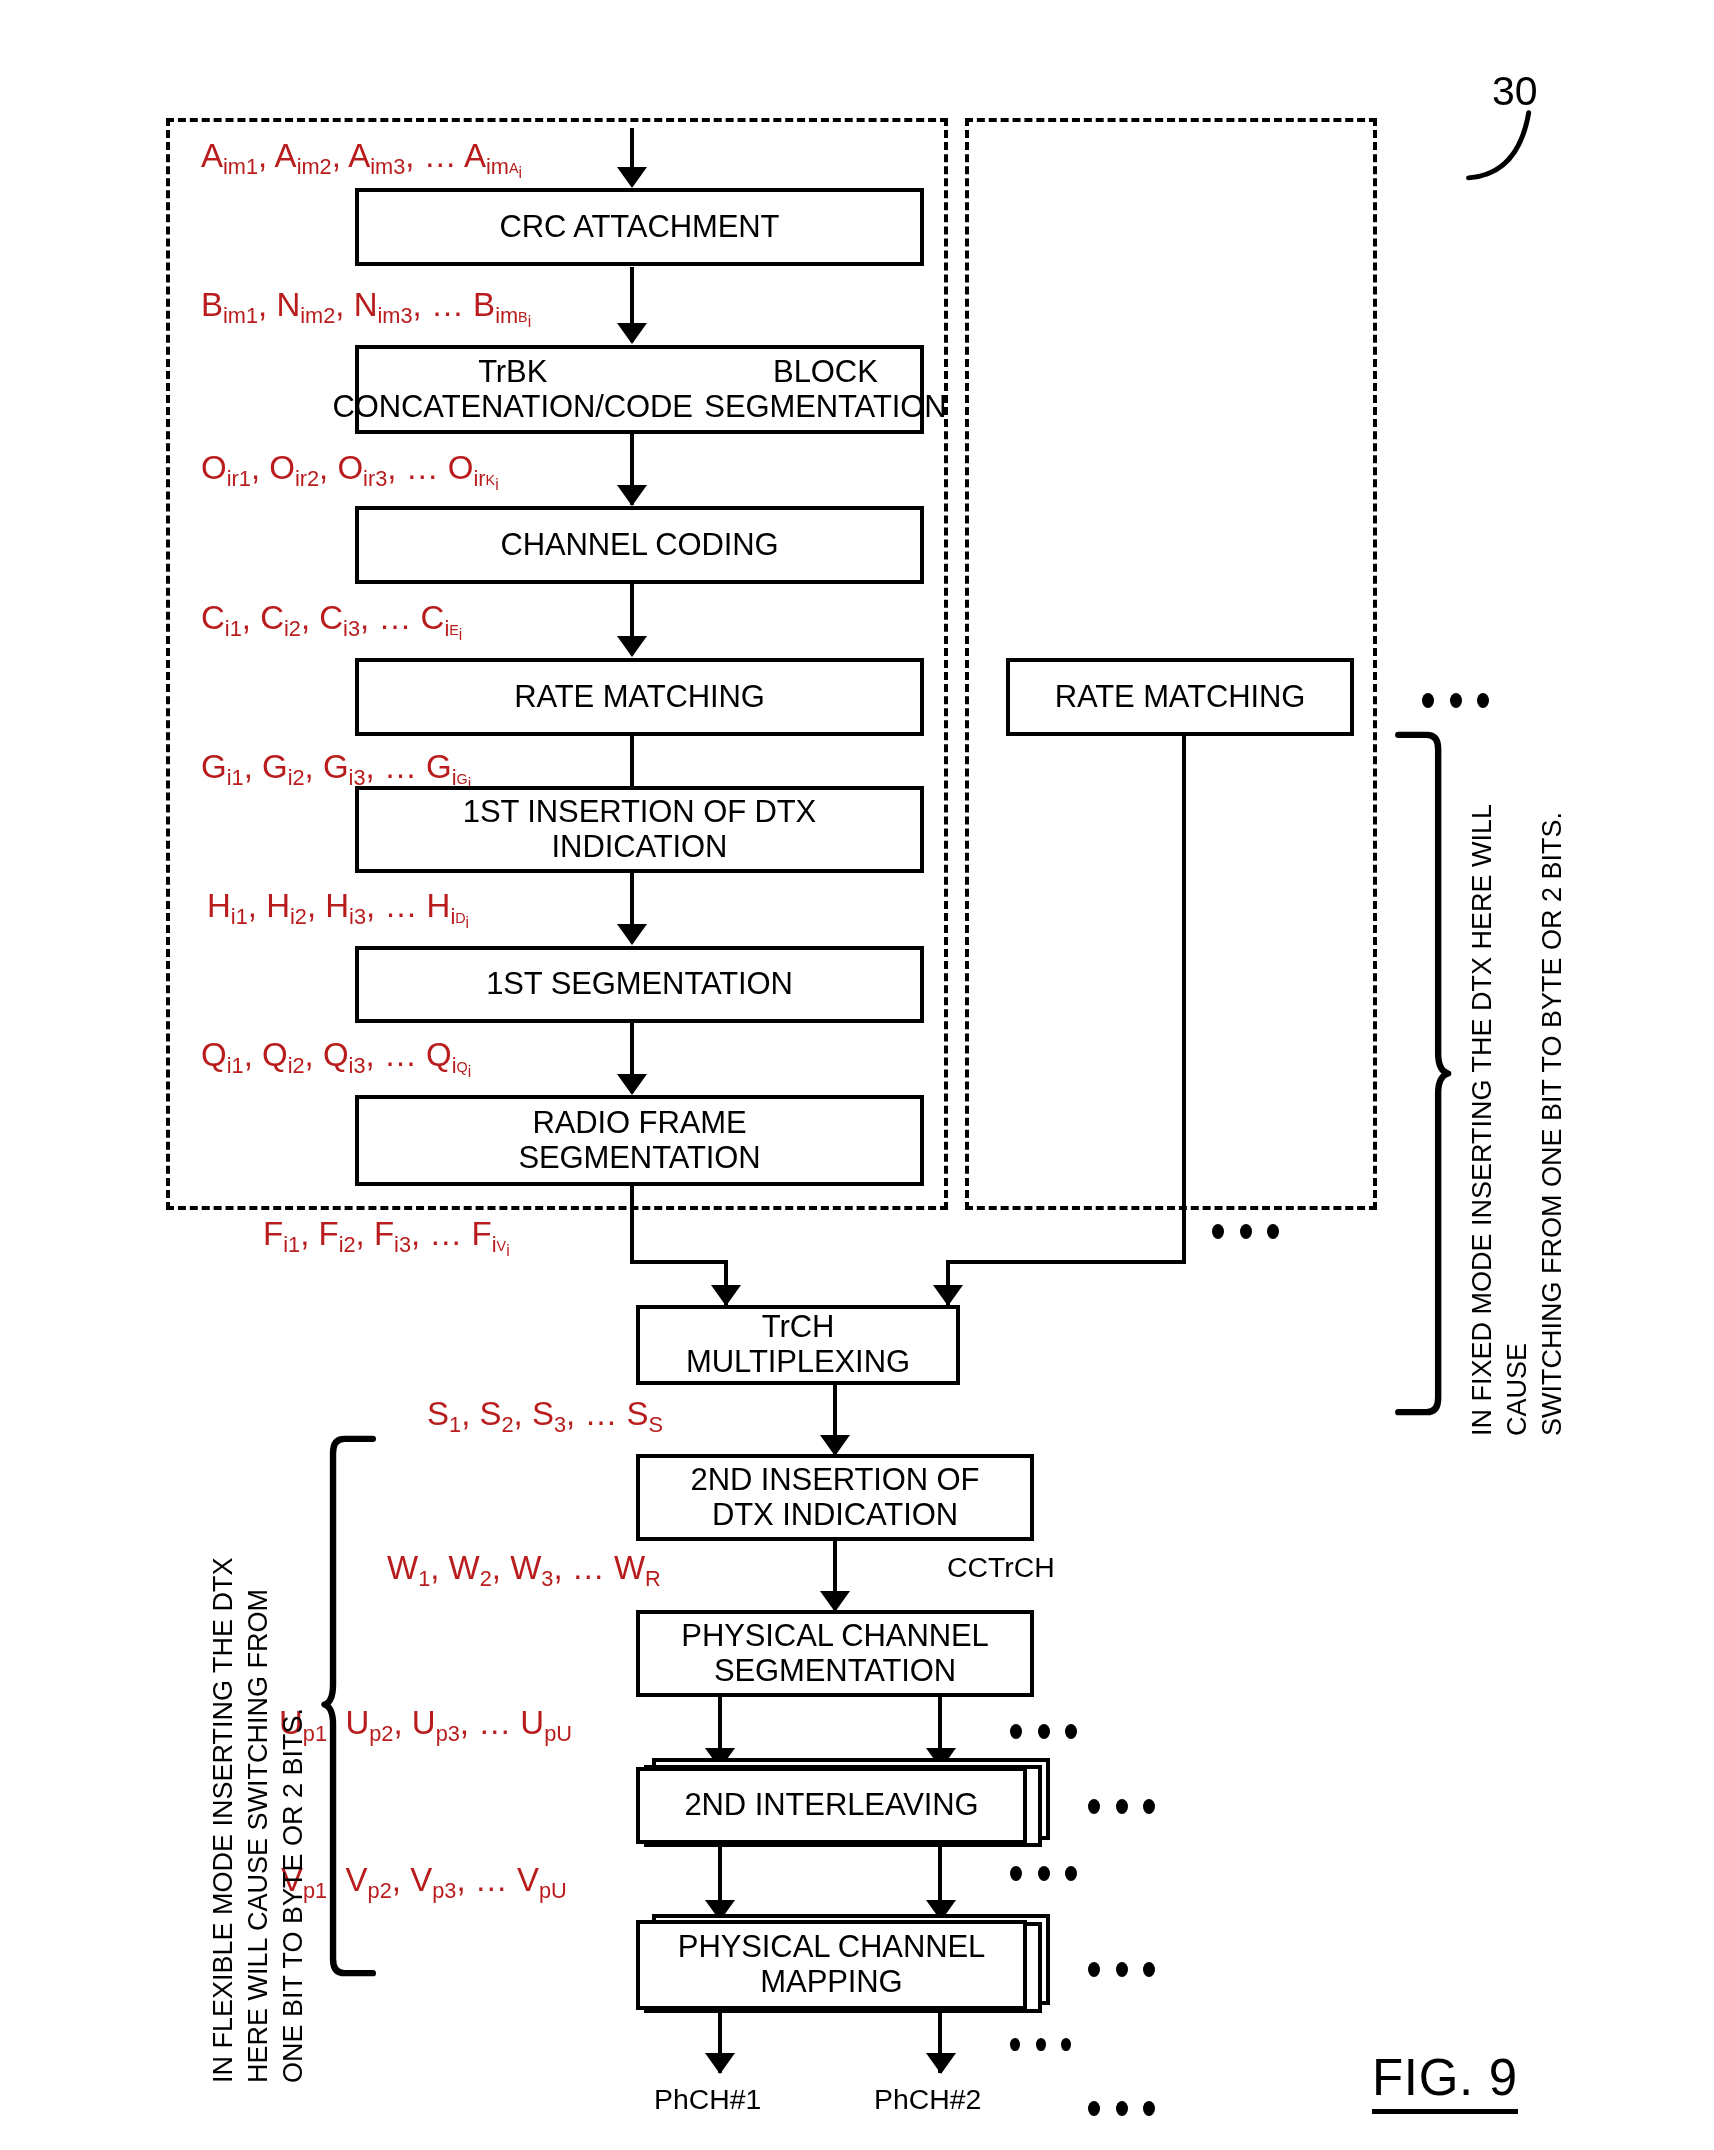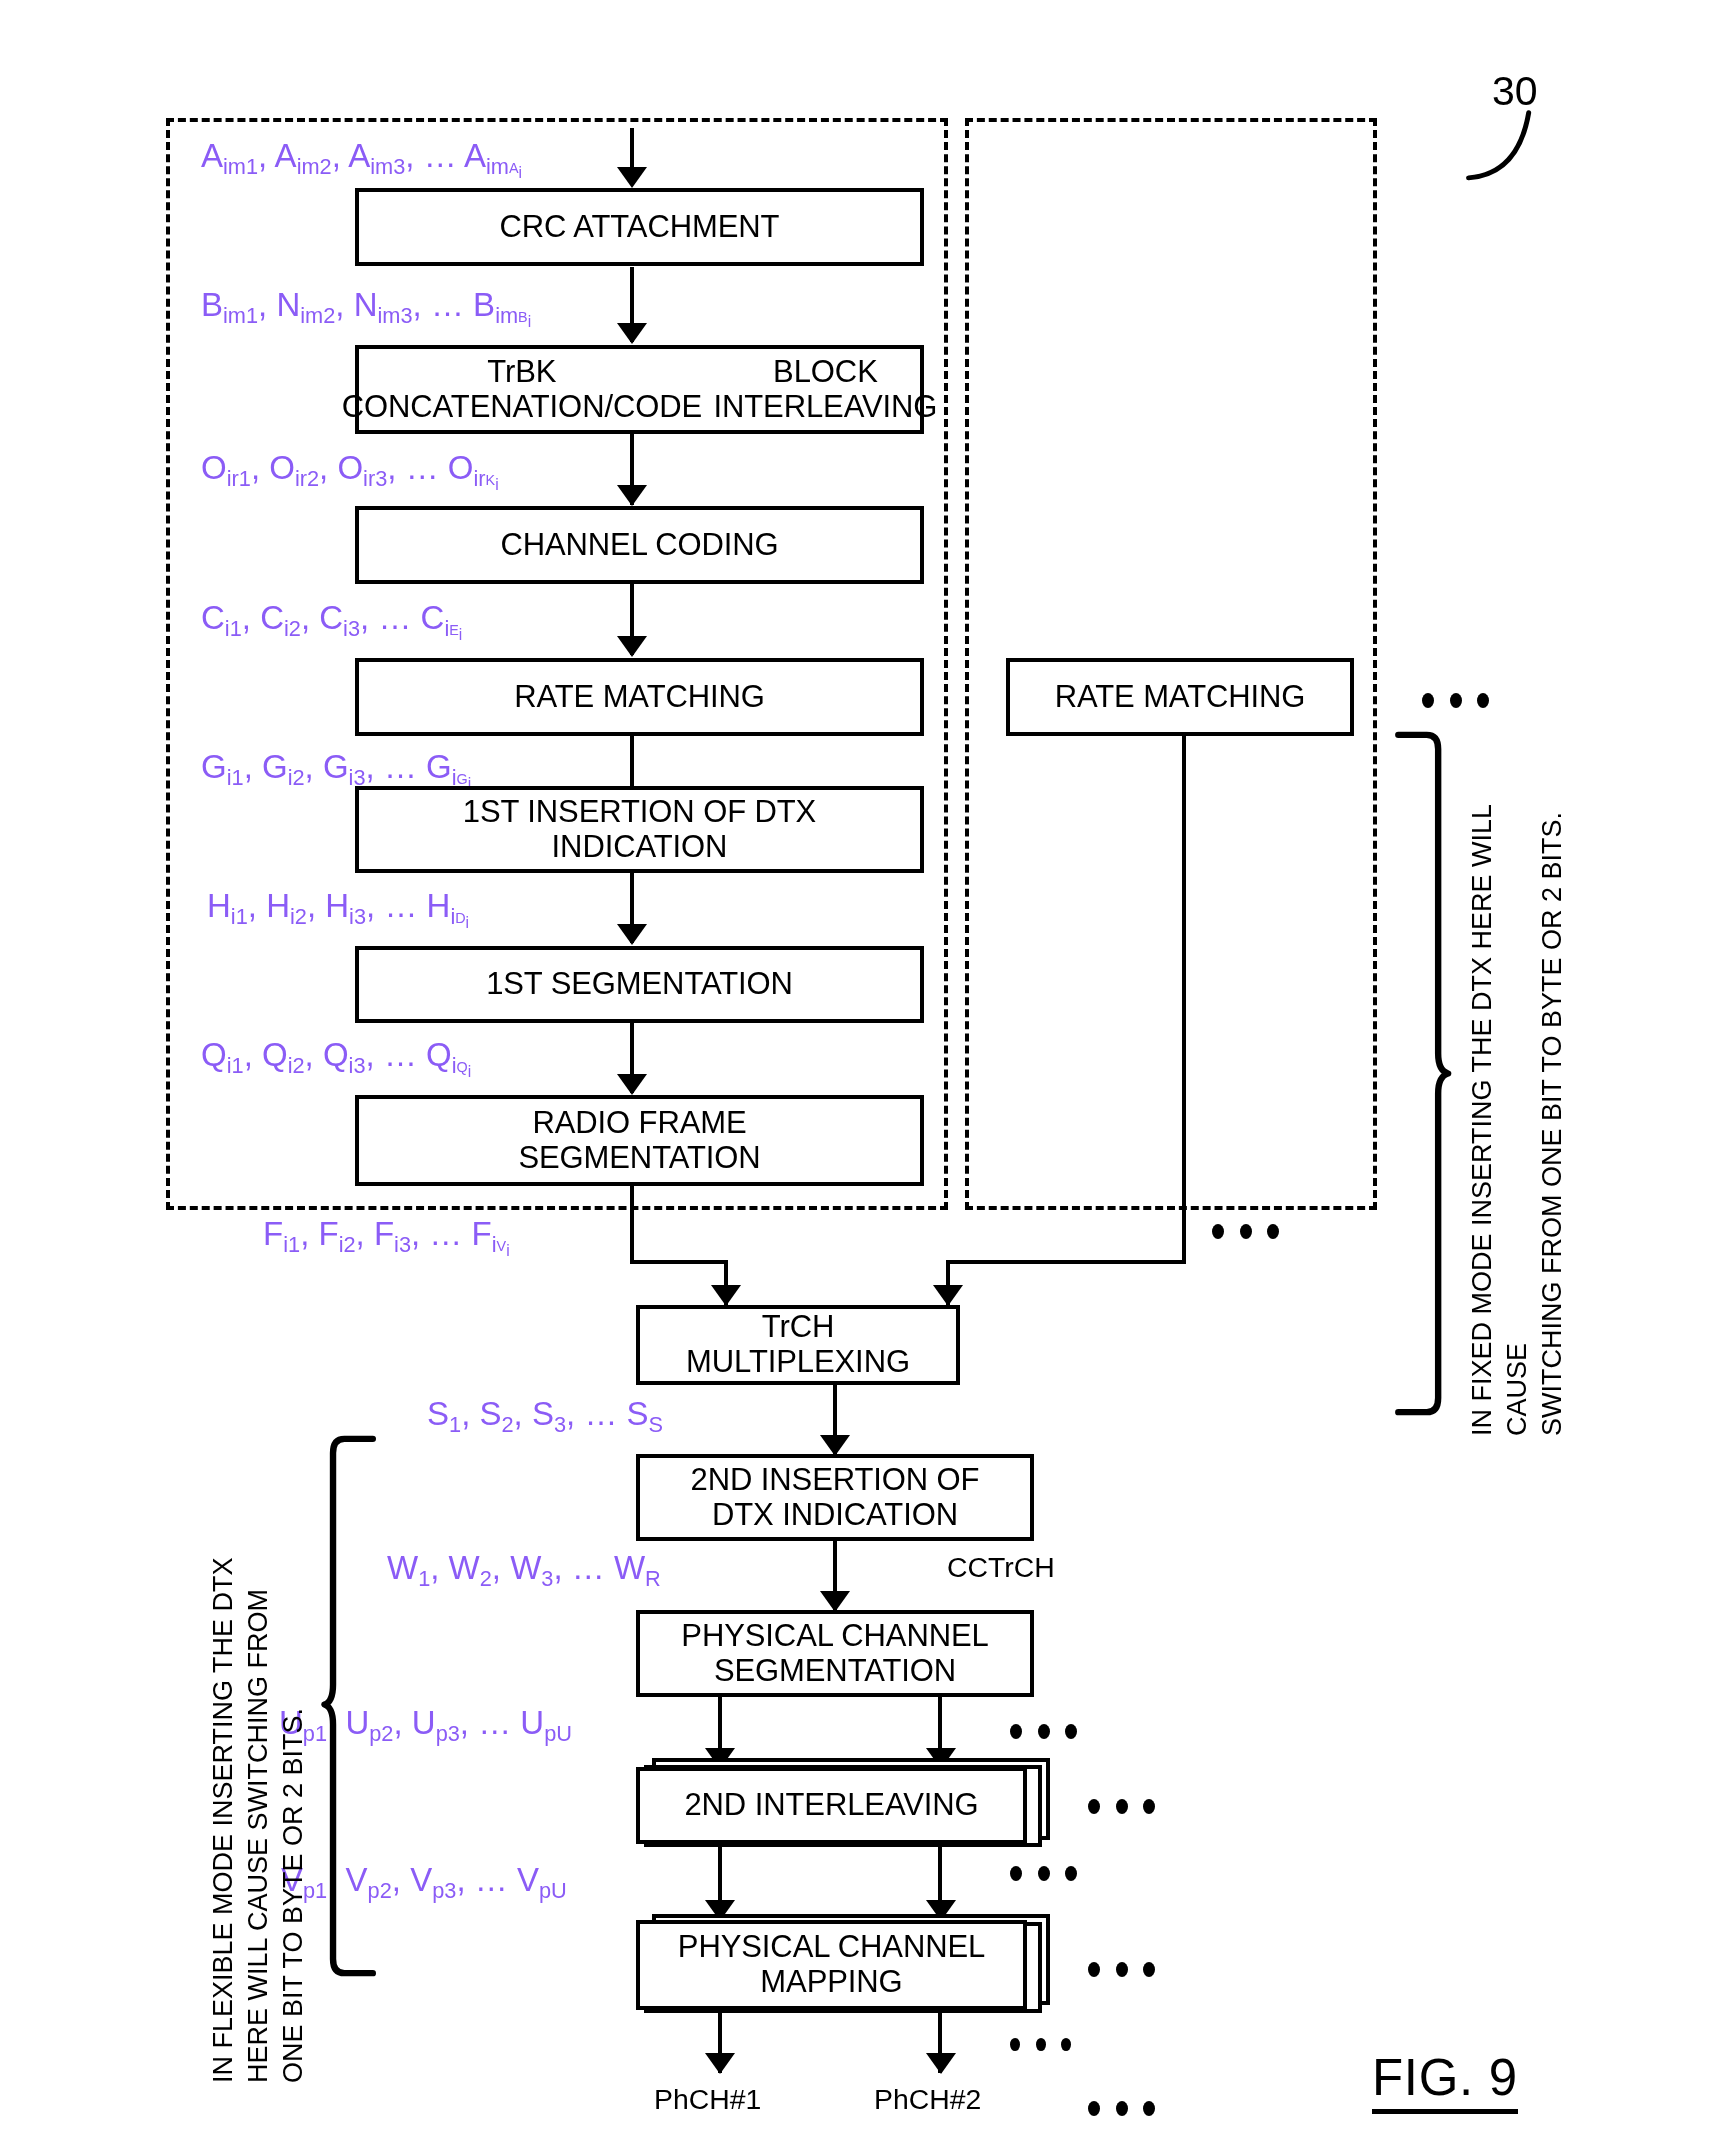--- a/index.html
+++ b/index.html
@@ -39,21 +39,21 @@
   .stack-l1, .stack-l2 {
     border: 4.3px solid #000;
     background: #fff;
     z-index: 3;
   }
   .stack-l2 { z-index: 2; }
 
   
   .vlabel {
     font-size: 33px;
-    color: #8b5cf6;
+    color: #b91c1c;
     white-space: nowrap;
     line-height: 1;
     text-align: right;
   }
   .vlabel sub {
     font-size: 0.66em;
     vertical-align: baseline;
     position: relative;
     top: 0.30em;
     line-height: 0;
@@ -141,21 +141,21 @@
 
   <div class="abs vline" style="left:630px; top:267px; height:75px;"></div>
   <div class="abs arrow-head" style="left:617px; top:323px;"></div>
 
   <div class="abs vlabel" style="left:201px; top:288px;">
     B<sub>im1</sub>, N<sub>im2</sub>, N<sub>im3</sub>, … B<sub>im<span class="sup-in">B</span><sub>i</sub></sub>
   </div>
 
   <div class="abs pbox" style="left:355px; top:345px; width:569px; height:89px; flex-direction:row;">
     <span>TrBK CONCATENATION/CODE</span>
-    <span>BLOCK INTERLEAVING</span>
+    <span>BLOCK SEGMENTATION</span>
   </div>
 
   <div class="abs vline" style="left:630px; top:434px; height:71px;"></div>
   <div class="abs arrow-head" style="left:617px; top:485px;"></div>
 
   <div class="abs vlabel" style="left:201px; top:451px;">
     O<sub>ir1</sub>, O<sub>ir2</sub>, O<sub>ir3</sub>, … O<sub>ir<span class="sup-in">K</span><sub>i</sub></sub>
   </div>
 
   <div class="abs pbox" style="left:355px; top:506px; width:569px; height:78px;">

